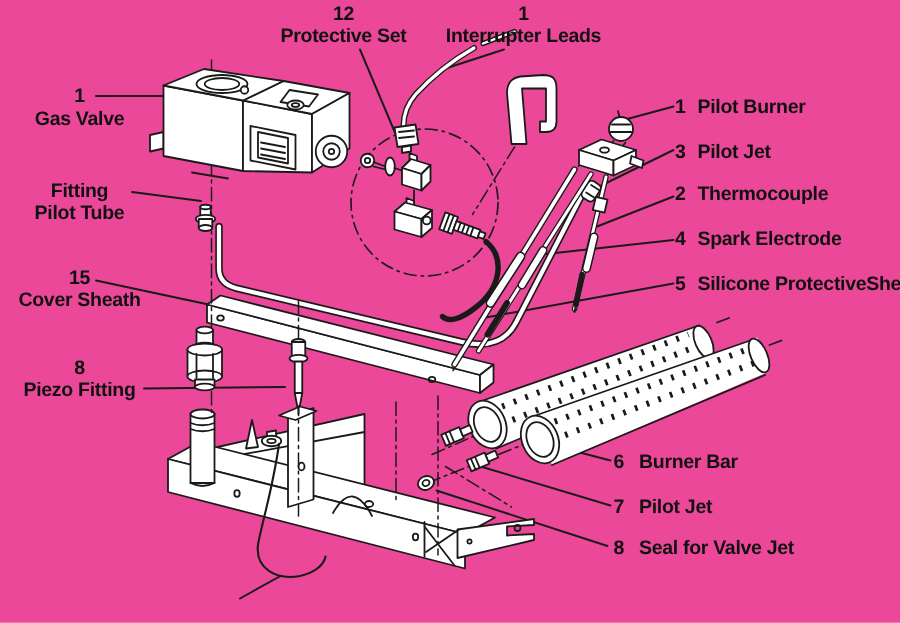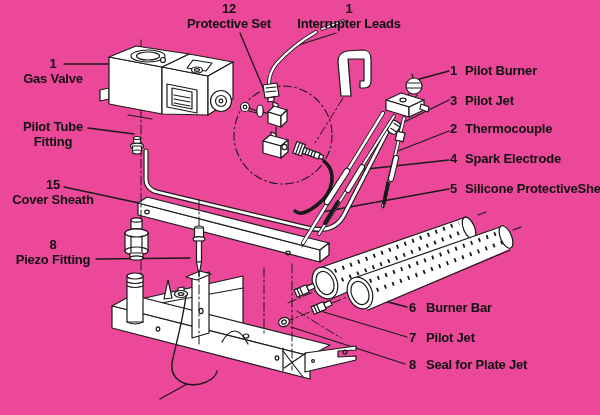--- a/index.html
+++ b/index.html
@@ -295,22 +295,22 @@
 </div>
 <div class="callout-stack" style="left: 281px; top: 1px; width: 136px; color: rgb(17, 17, 17);">
   <div>1</div>
   <div>Interrupter Leads</div>
 </div>
 <div class="callout-stack" style="left: 5px; top: 56px; width: 96px; color: rgb(17, 17, 17);">
   <div>1</div>
   <div>Gas Valve</div>
 </div>
 <div class="callout-stack" style="left: 5px; top: 119px; width: 96px; color: rgb(17, 17, 17);">
+  <div>Fitting</div>
   <div>Pilot Tube</div>
-  <div>Fitting</div>
 </div>
 <div class="callout-stack" style="left: 5px; top: 177px; width: 96px; color: rgb(17, 17, 17);">
   <div>15</div>
   <div>Cover Sheath</div>
 </div>
 <div class="callout-stack" style="left: 3px; top: 237px; width: 100px; color: rgb(17, 17, 17);">
   <div>8</div>
   <div>Piezo Fitting</div>
 </div>
 
@@ -340,16 +340,16 @@
 <div class="callout-row wide" style="left: 402px; top: 301px; color: rgb(17, 17, 17);">
   <span class="num">6</span>
   <span>Burner Bar</span>
 </div>
 <div class="callout-row wide" style="left: 402px; top: 331px; color: rgb(17, 17, 17);">
   <span class="num">7</span>
   <span>Pilot Jet</span>
 </div>
 <div class="callout-row wide" style="left: 402px; top: 358px; color: rgb(17, 17, 17);">
   <span class="num">8</span>
-  <span>Seal for Plate Jet</span>
+  <span>Seal for Valve Jet</span>
 </div>
 
 </div>
 
 </body></html>

